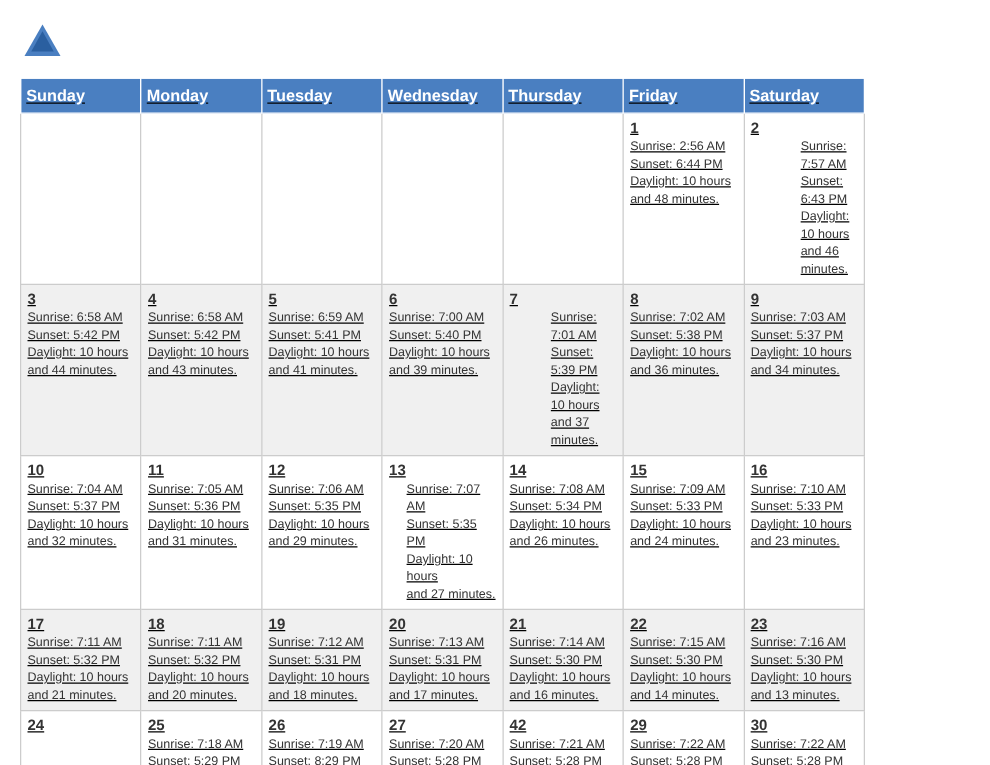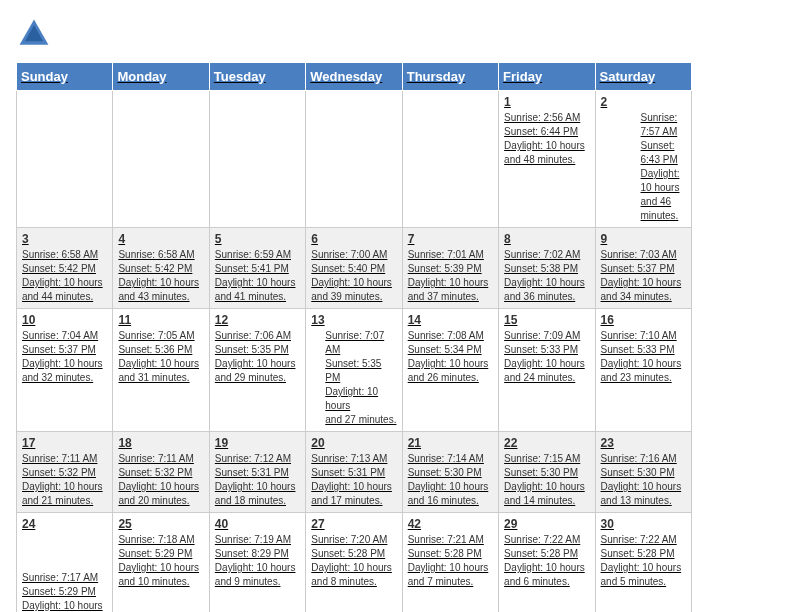--- a/index.html
+++ b/index.html
@@ -188,21 +188,21 @@
           </td>
           <td>
             <span class="day-num">6</span>
             <div class="day-info" style="white-space: pre-line;">Sunrise: 7:00 AM
 Sunset: 5:40 PM
 Daylight: 10 hours
 and 39 minutes.</div>
           </td>
           <td>
             <span class="day-num">7</span>
-            <div class="day-info" style="white-space: pre-line;">Sunrise: 7:01 AM
+            <div class="day-info" style="white-space: pre-line; margin-left: 33px;">Sunrise: 7:01 AM
 Sunset: 5:39 PM
 Daylight: 10 hours
 and 37 minutes.</div>
           </td>
           <td>
             <span class="day-num">8</span>
             <div class="day-info" style="white-space: pre-line;">Sunrise: 7:02 AM
 Sunset: 5:38 PM
 Daylight: 10 hours
 and 36 minutes.</div>
@@ -326,21 +326,21 @@
 and 12 minutes.</div>
           </td>
           <td>
             <span class="day-num">25</span>
             <div class="day-info" style="white-space: pre-line;">Sunrise: 7:18 AM
 Sunset: 5:29 PM
 Daylight: 10 hours
 and 10 minutes.</div>
           </td>
           <td>
-            <span class="day-num">40</span>
+            <span class="day-num">26</span>
             <div class="day-info" style="white-space: pre-line;">Sunrise: 7:19 AM
 Sunset: 8:29 PM
 Daylight: 10 hours
 and 9 minutes.</div>
           </td>
           <td>
             <span class="day-num">27</span>
             <div class="day-info" style="white-space: pre-line;">Sunrise: 7:20 AM
 Sunset: 5:28 PM
 Daylight: 10 hours

